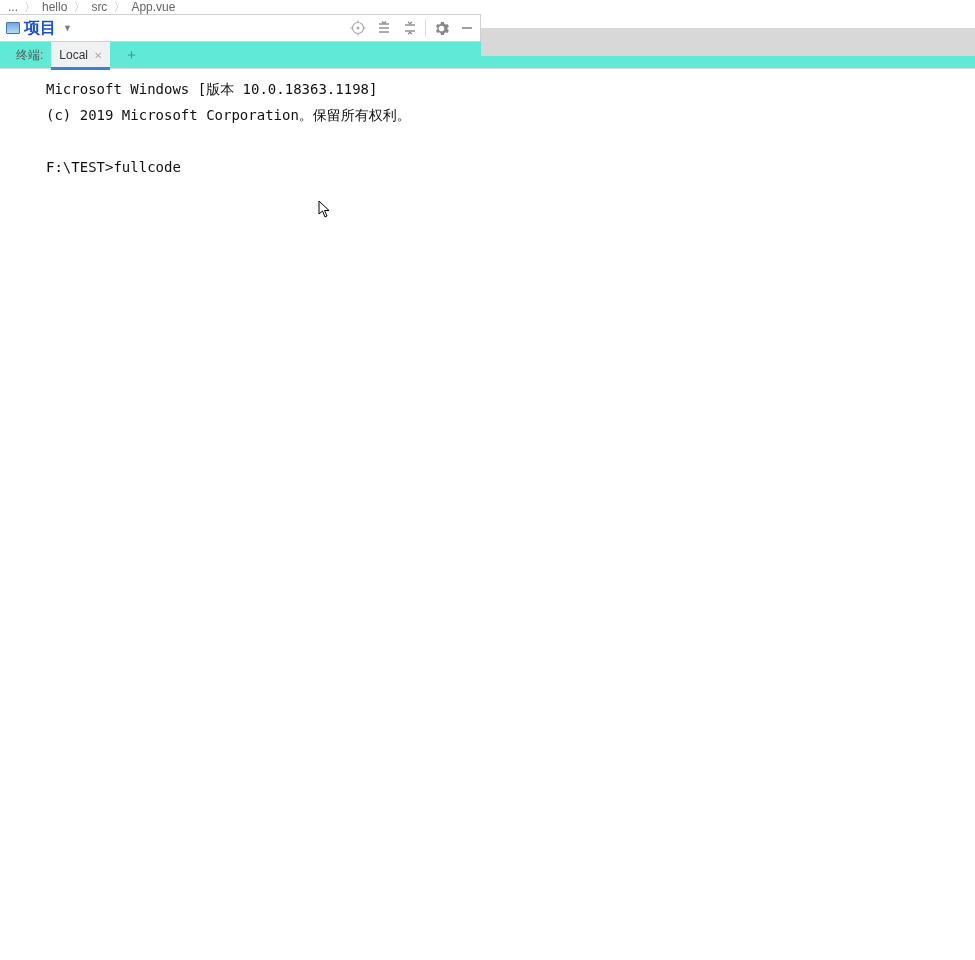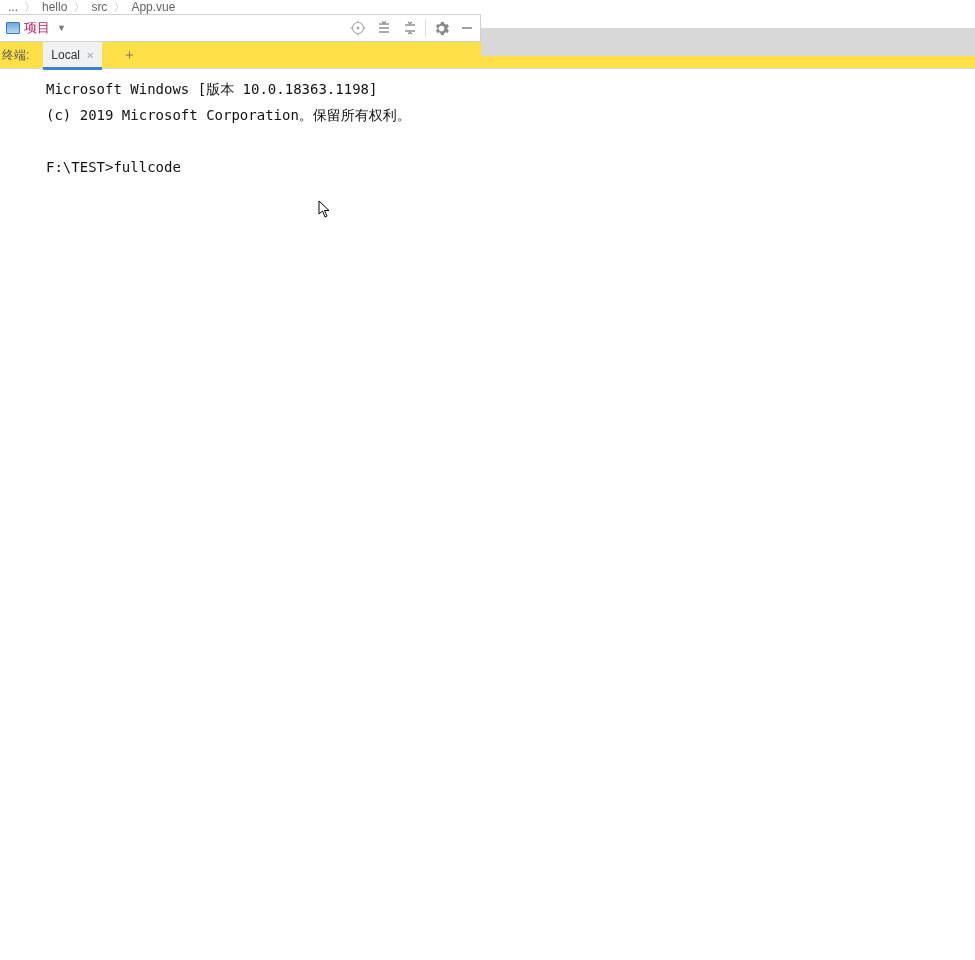--- a/index.html
+++ b/index.html
@@ -2,27 +2,27 @@
 <html><head>
 <meta charset="utf-8">
 <style>
   * { box-sizing: border-box; margin: 0; padding: 0; }
   html, body { width: 975px; height: 960px; font-family: "Segoe UI", sans-serif; font-size: 12px; color: #333; background: #fff; overflow: hidden; }
   .breadcrumb { display: flex; align-items: center; gap: 6px; height: 14px; padding: 0 8px; color: #666; font-size: 12px; }
   .breadcrumb .sep { color: #aaa; }
   .toolbar { display: flex; align-items: center; height: 28px; border: 1px solid #d0d0d0; border-left: none; width: 481px; background: #fff; }
   .tb-left { display: flex; align-items: center; gap: 4px; padding-left: 6px; }
   .tb-left .win-icon { width: 14px; height: 12px; border: 1px solid #3a7abf; background: linear-gradient(#6ea8e0,#bcd8f0); border-radius: 1px; }
-  .tb-left .tb-label { font-size: 13px; color: #be185d; }
+  .tb-left .tb-label { font-size: 16px; color: #1d4ed8; font-weight: bold; }
   .tb-left .chevron { font-size: 9px; color: #777; margin-left: 3px; }
   .tb-right { margin-left: auto; display: flex; align-items: center; }
   .tb-btn { width: 26px; height: 26px; display: flex; align-items: center; justify-content: center; color: #777; cursor: pointer; }
   .tb-divider { width: 1px; height: 18px; background: #ddd; margin: 0 2px; }
   .grayspace { position: absolute; top: 14px; left: 481px; right: 0; height: 28px; background: #d8d8d8; }
-  .ttabs { display: flex; align-items: center; height: 27px; background: #fde047; border-bottom: 1px solid #d7d9db; padding-left: 2px; gap: 8px; }
+  .ttabs { display: flex; align-items: center; height: 27px; background: #5eead4; border-bottom: 1px solid #d7d9db; padding-left: 16px; gap: 2px; }
   .ttab-label { font-size: 12px; color: #555; margin-right: 6px; }
   .ttab { display: flex; align-items: center; height: 27px; padding: 0 8px; font-size: 12px; color: #333; cursor: pointer; position: relative; }
   .ttab.active { background: #eff1f3; justify-content: space-between; }
   .ttab.active::after { content: ""; position: absolute; left: 0; right: 0; bottom: -1px; height: 3px; background: #3b82d4; }
   .ttab .close { margin-left: 6px; font-size: 10px; color: #aaa; }
   .ttab-add { width: 22px; height: 22px; display: flex; align-items: center; justify-content: center; cursor: pointer; color: #777; margin-left: 8px; font-size: 14px; }
   .terminal { padding: 8px 10px; font-family: "Consolas", "SimSun", monospace; font-size: 14px; line-height: 1.85; color: #111; white-space: pre; margin-left: 36px; }
   .cursor-arrow { position: absolute; left: 318px; top: 200px; width: 14px; height: 18px; pointer-events: none; }
   svg { display: block; }
 </style>

